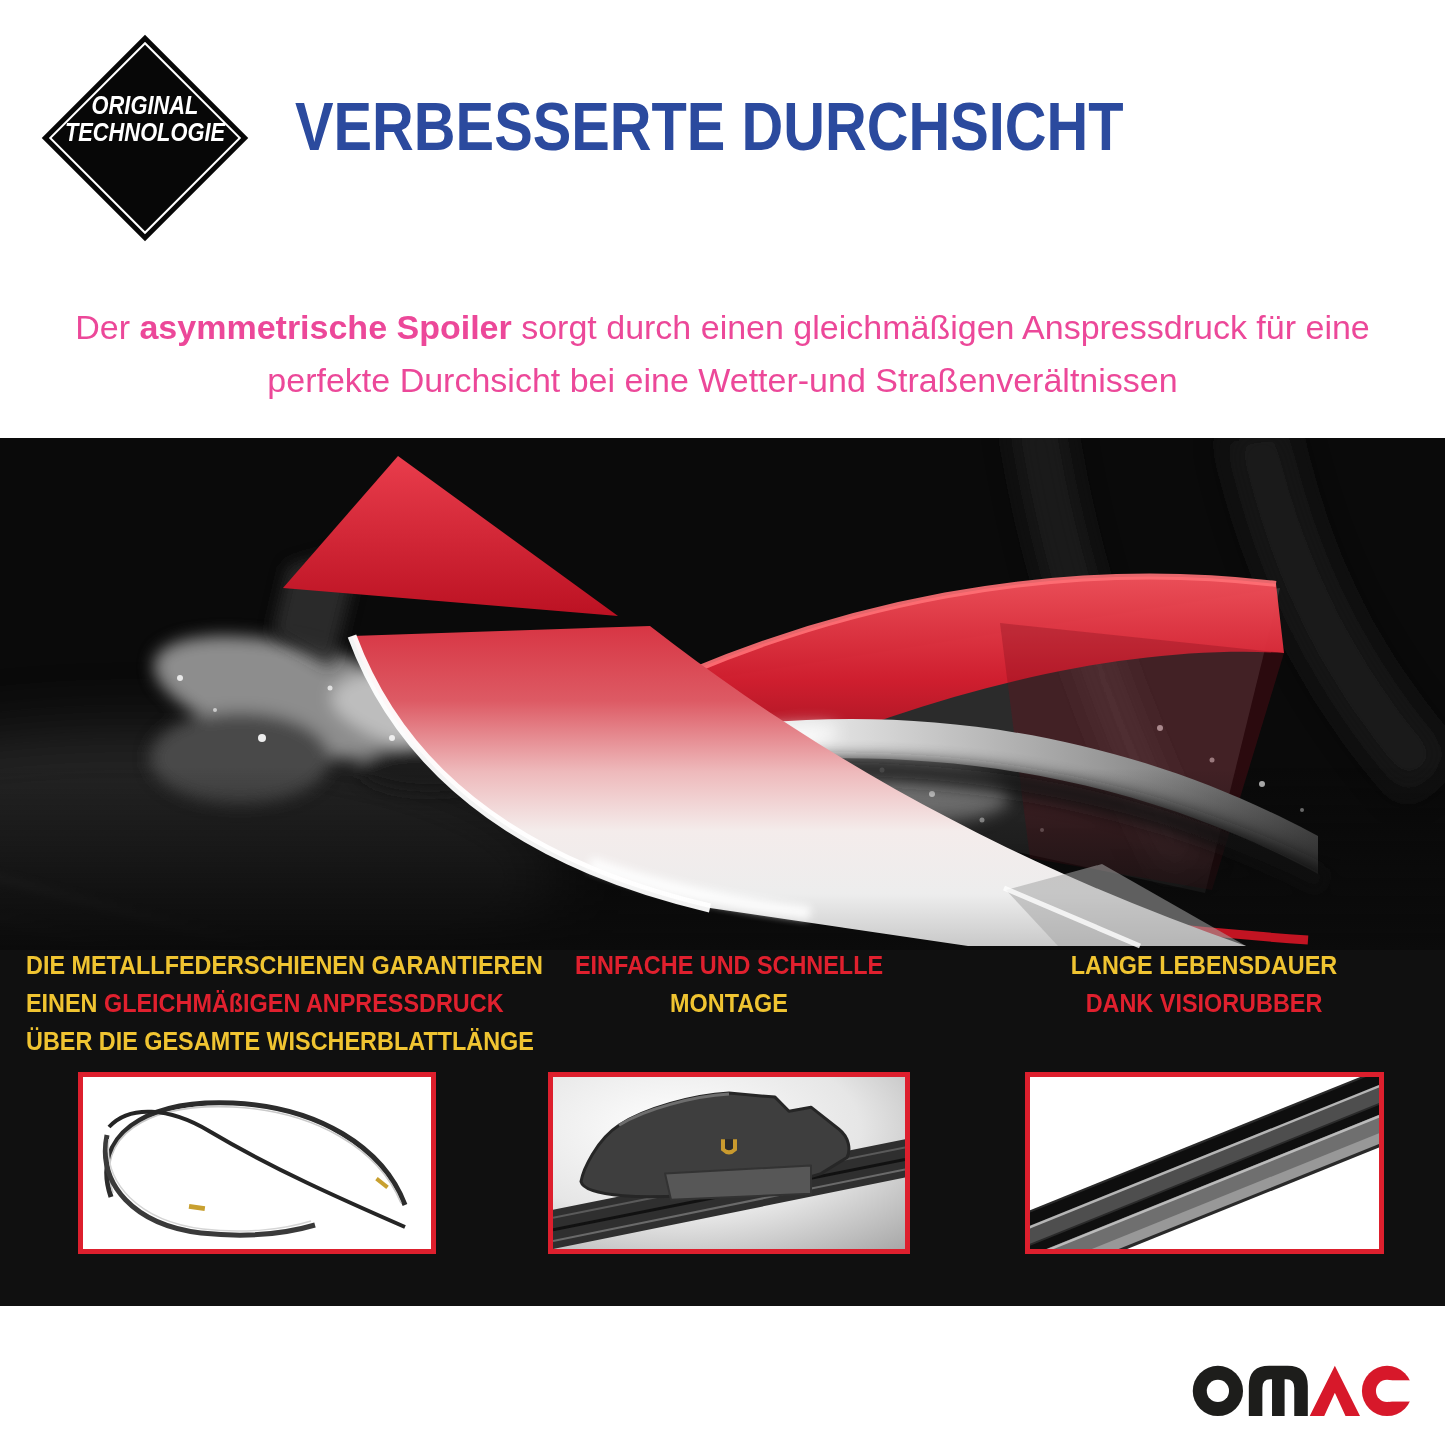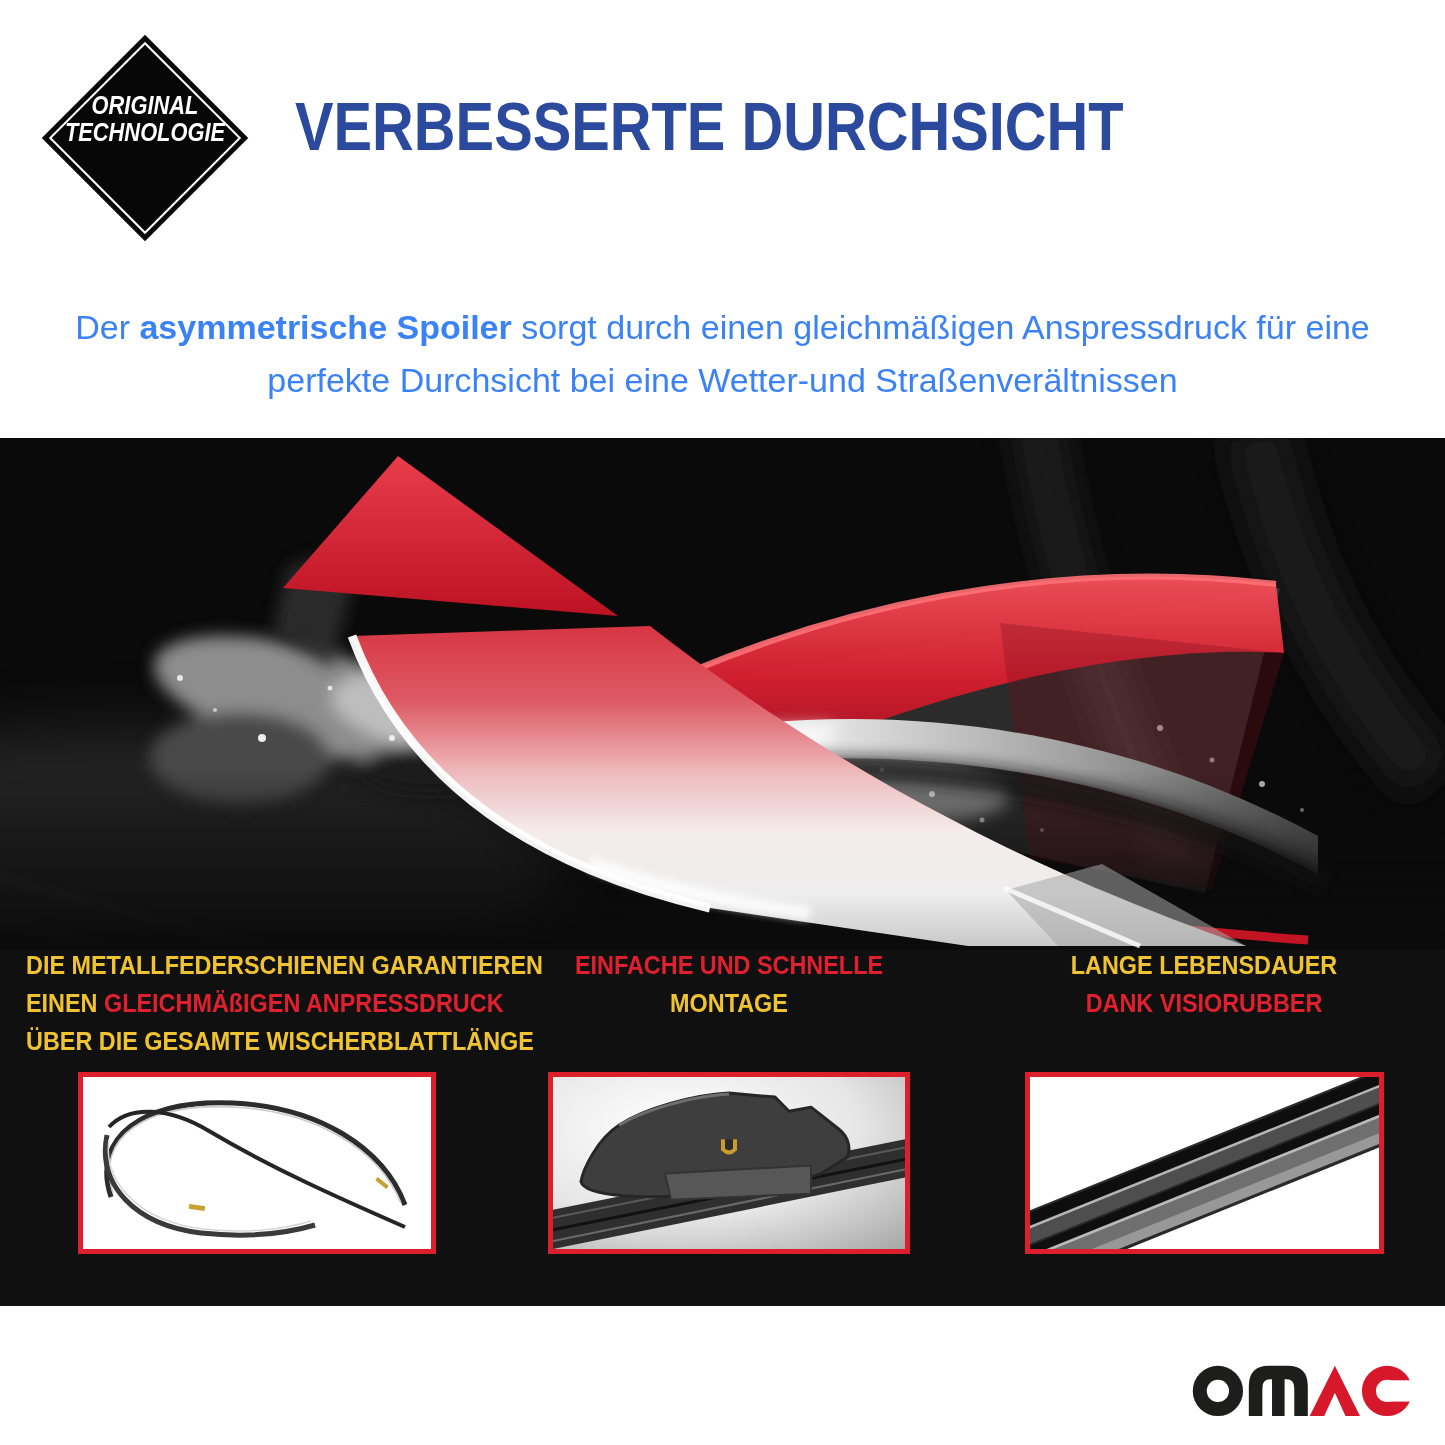--- a/index.html
+++ b/index.html
@@ -12,21 +12,21 @@
   .badge::after{content:"";position:absolute;inset:5px;border:2px solid #ffffff;}
   .badge-text{position:absolute;left:25px;top:92px;width:240px;text-align:center;color:#ffffff;
               font-style:italic;font-weight:bold;font-size:26px;line-height:27px;
               transform:scaleX(.84);transform-origin:center;}
 
   
   .heading{position:absolute;left:295px;top:92px;font-size:68px;line-height:1;font-weight:bold;
            color:#2b4a9e;white-space:nowrap;transform:scaleX(.85);transform-origin:left top;}
 
   
-  .intro{position:absolute;left:0;top:301px;width:1445px;text-align:center;color:#3b82f6;
+  .intro{position:absolute;left:0;top:301px;width:1445px;text-align:center;color:#ec4899;
          font-size:34px;line-height:53px;font-weight:400;}
   .intro b{font-weight:700;}
 
   
   .black{position:absolute;left:0;top:438px;width:1445px;height:868px;background:#101010;}
   .hero-svg{position:absolute;left:0;top:0;}
 
   
   .caption{position:absolute;top:508px;text-align:center;font-weight:bold;font-size:26px;
            line-height:38px;transform:scaleX(.9);transform-origin:center top;white-space:nowrap;}

